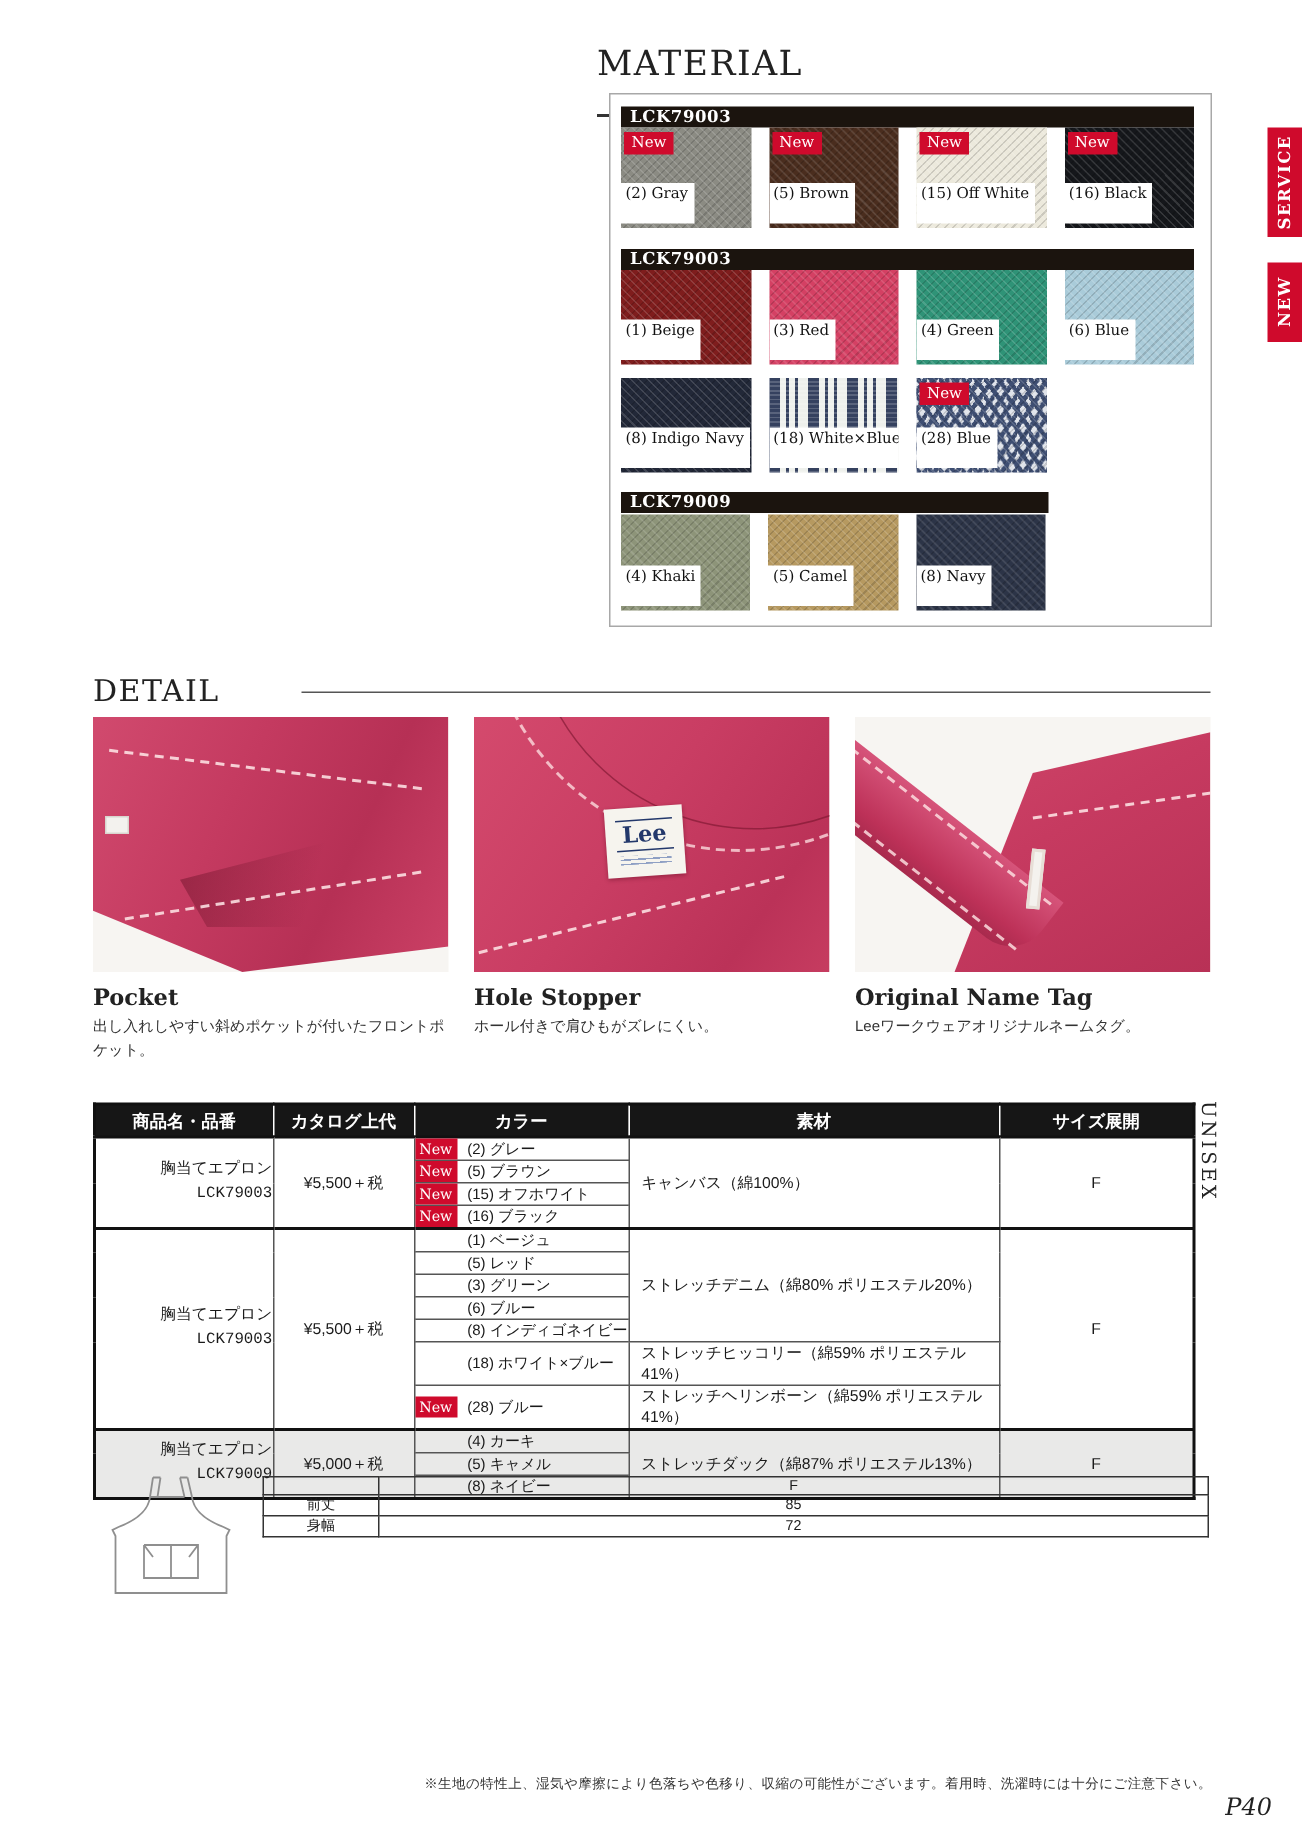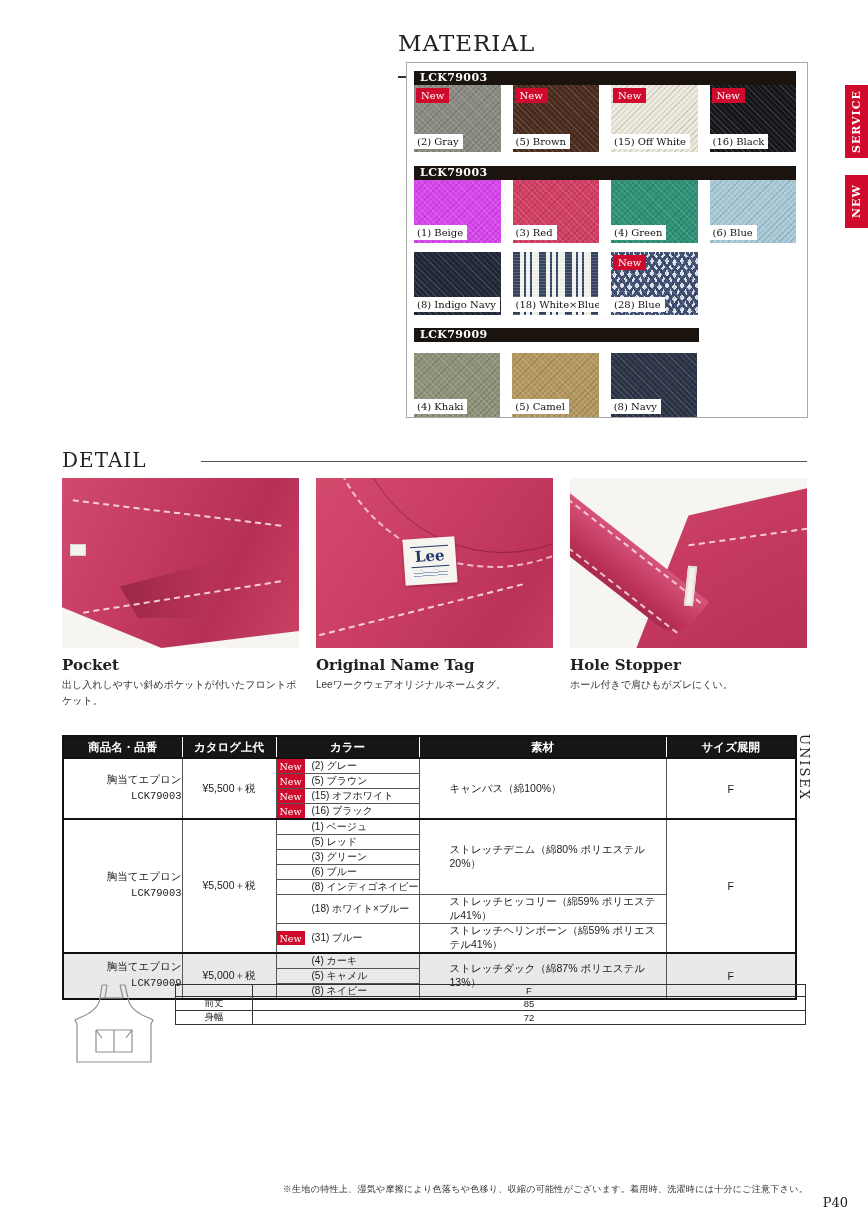--- a/index.html
+++ b/index.html
@@ -23,40 +23,40 @@
     border:1px solid #a8a8a8; background:#fff; }
   .mg-header { position:absolute; left:7px; height:14px; background:#1b140e; color:#fff;
     font-family:"DejaVu Serif", serif; font-size:11px; font-weight:bold; line-height:14px;
     padding-left:6px; letter-spacing:.4px; }
   .mg-grid { position:absolute; left:7px; display:grid; column-gap:12px; row-gap:9px; }
   #g0h { top:8px;  width:382px; }
   #g0s { top:22px;  width:382px; grid-template-columns:repeat(4,1fr); grid-auto-rows:67px; }
   #g1h { top:103px; width:382px; }
   #g1s { top:117px; width:382px; grid-template-columns:repeat(4,1fr); grid-auto-rows:63px; }
   #g2h { top:265px; width:285px; }
-  #g2s { top:290px; width:283px; grid-template-columns:repeat(3,1fr); grid-auto-rows:64px; }
+  #g2s { top:280px; width:283px; grid-template-columns:repeat(3,1fr); grid-auto-rows:64px; }
 
   .swatch { position:relative; overflow:hidden; }
   .swatch::before { content:""; position:absolute; inset:0;
     background:
       repeating-linear-gradient(45deg, rgba(255,255,255,.14) 0 1px, transparent 1px 4px),
       repeating-linear-gradient(-45deg, rgba(0,0,0,.14) 0 1px, transparent 1px 4px); }
   .sw-gray{background:#8b8b83;} .sw-brown{background:#4a2d1e;} .sw-offwhite{background:#ece9dc;}
-  .sw-black{background:#15171b;} .sw-beige{background:#d946ef;} .sw-red{background:#d44063;}
+  .sw-black{background:#15171b;} .sw-beige{background:#7f1d1d;} .sw-red{background:#d44063;}
   .sw-green{background:#2f9377;} .sw-blue{background:#a9cbd9;} .sw-indigo{background:#222838;}
   .sw-khaki{background:#8d9479;} .sw-camel{background:#b69960;} .sw-navy{background:#2c3447;}
   .sw-stripe{background:
       repeating-linear-gradient(90deg,#35415f 0 7px,#eef0ec 7px 11px,#35415f 11px 13px,#eef0ec 13px 17px,#35415f 17px 19px,#eef0ec 19px 26px);}
   .sw-stripe::before{background:repeating-linear-gradient(0deg, rgba(255,255,255,.18) 0 1px, transparent 1px 3px);}
   .sw-herringbone{background:
       repeating-linear-gradient(55deg,#3e4e72 0 3px,rgba(223,227,234,0) 3px 7px),
       repeating-linear-gradient(-55deg,#3e4e72 0 3px,rgba(223,227,234,0) 3px 7px),#dfe3ea;
       background-size:15px 100%,15px 100%,auto; background-position:0 0,7px 0,0 0;}
   .swatch-label { position:absolute; left:0; bottom:3px; background:#fff; color:#111;
-    font-family:"DejaVu Serif", serif; font-size:10px; line-height:13px; padding:1px 4px 1px 3px; white-space:nowrap; }
+    font-family:"DejaVu Serif", serif; font-size:10px; line-height:13px; padding:1px 4px 13px 3px; white-space:nowrap; }
   .new-badge-sw { position:absolute; left:2px; top:3px; background:#cf0a2c; color:#fff;
     font-family:"DejaVu Serif", serif; font-size:10px; line-height:15px; padding:0 5px; }
 
   
   .detail-head { position:absolute; left:62px; top:448px; width:745px; display:flex; align-items:baseline;gap:44px; }
   .detail-title { font-family:"DejaVu Serif", serif; font-size:20px; letter-spacing:1px; color:#222; }
   .detail-rule { flex:1; border-bottom:1px solid #555; margin-left:10px; transform:translateY(-5px); }
   .photos { position:absolute; left:62px; top:478px; display:flex; gap:17px; }
   .photo { width:237px; height:170px; position:relative; overflow:hidden; background:#f7f5f2; }
   .stitch { position:absolute; height:0; border-top:2px dashed rgba(255,233,233,.85); }
@@ -108,38 +108,38 @@
     height:22px; border:1px solid #fff; border-top:1px solid #161616; border-bottom:1px solid #161616; }
   tr.color-row { height:15px; }
   td.c-name { text-align:right; line-height:1.5;font-family:Liberation Mono, monospace; }
   td.c-price { text-align:center; font-size:11px; }
   td.c-color { padding:0; }
   .cc { display:flex; height:100%; align-items:stretch; }
   .nb { width:28px; flex:none; background:#cf0a2c; color:#fff; display:flex; align-items:center;
     justify-content:center; font-size:9.5px; font-family:"DejaVu Serif", serif; }
   .nb.empty { background:transparent; }
   .cn { display:flex; align-items:center; padding-left:7px; font-size:10px; white-space:nowrap; }
-  td.c-mat { padding-left:30px; font-size:10px; }
+  td.c-mat { padding-left:8px; font-size:10px; }
   td.c-size { text-align:center; font-size:11px; }
   tr.g-start td { border-top:2px solid #111; }
   .shaded td { background:#e9e9e8; }
   .unisex { position:absolute; left:797px; top:734px; font-family:"DejaVu Serif", serif;
     font-size:13px; letter-spacing:2px; color:#222; writing-mode:vertical-rl; }
 
   
   .apron-svg { position:absolute; left:62px; top:982px; }
   .size-wrap { position:absolute; left:175px; top:984px; }
   table.sizes { border-collapse:collapse; table-layout:fixed; width:630px; border:1px solid #333; }
   table.sizes td { border:1px solid #333; text-align:center; font-size:9.5px; height:12px; }
 
   
   .footnote { position:absolute; left:200px; right:60px; top:1183px; text-align:right;
     font-size:9px; color:#333; letter-spacing:.3px; }
   .pageno { position:absolute; right:20px; top:1195px; font-family:"DejaVu Serif", serif;
-    font-size:13px; color:#222; }
+    font-style:italic; font-size:16px; color:#222; }
 </style>
 </head>
 <body>
 
 <div id="page">
 
   <div class="side-tab" id="tab-service">SERVICE</div>
   <div class="side-tab" id="tab-new">NEW</div>
 
   <div class="material-title">MATERIAL</div>
@@ -235,26 +235,26 @@
       <div class="ph3-hole"></div>
     </div>
   </div>
 
   <div class="captions">
     <div>
       <div class="cap-head">Pocket</div>
       <div class="cap-text">出し入れしやすい斜めポケットが付いたフロントポケット。</div>
     </div>
     <div>
+      <div class="cap-head">Hole Stopper</div>
+      <div class="cap-text">ホール付きで肩ひもがズレにくい。</div>
+    </div>
+    <div>
       <div class="cap-head">Original Name Tag</div>
       <div class="cap-text">Leeワークウェアオリジナルネームタグ。</div>
-    </div>
-    <div>
-      <div class="cap-head">Hole Stopper</div>
-      <div class="cap-text">ホール付きで肩ひもがズレにくい。</div>
     </div>
   </div>
 
   <div class="spec-wrap">
     <table class="spec">
       <colgroup>
         <col style="width:119px">
           <col style="width:94px">
           <col style="width:143px">
           <col style="width:247px">
@@ -362,21 +362,21 @@
           <span class="nb empty"></span>
           <span class="cn">(18) ホワイト×ブルー</span>
               </div>
             </td>
         <td class="c-mat">ストレッチヒッコリー（綿59% ポリエステル41%）</td>
       </tr>
       <tr class="color-row">
         <td class="c-color">
               <div class="cc">
           <span class="nb">New</span>
-          <span class="cn">(31) ブルー</span>
+          <span class="cn">(28) ブルー</span>
               </div>
             </td>
         <td class="c-mat">ストレッチヘリンボーン（綿59% ポリエステル41%）</td>
       </tr>
 
       <tr class="color-row g-start shaded">
         <td class="c-name" rowspan="3">
           <div>胸当てエプロン</div>
           <div>LCK79009</div>
         </td>

